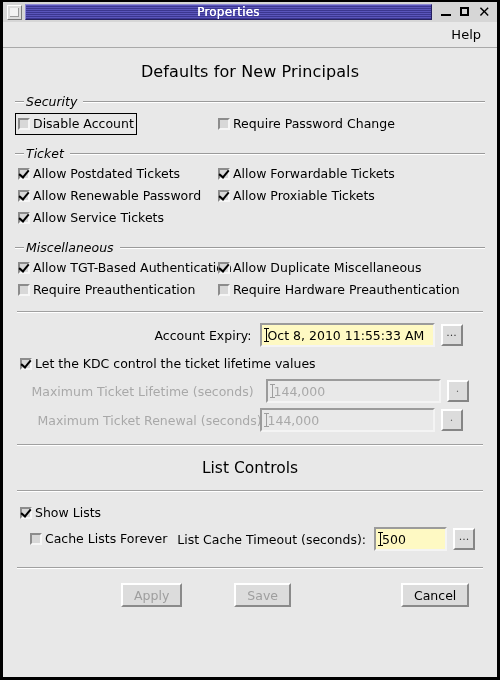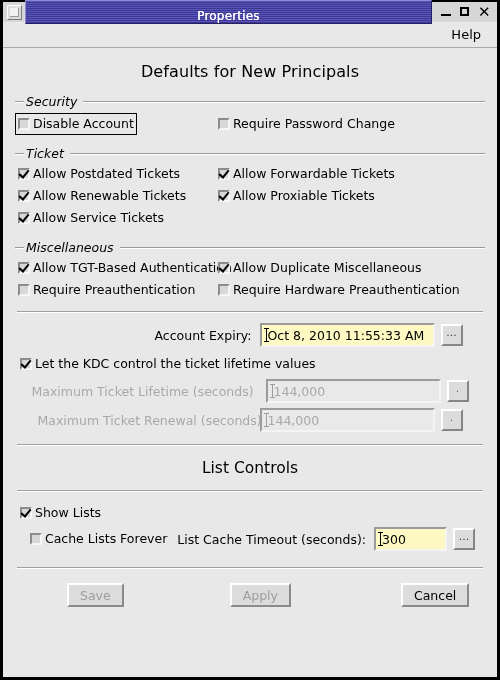--- a/index.html
+++ b/index.html
@@ -59,21 +59,21 @@
     content: "";
     position: absolute;
     left: 2px; top: 2px;
     width: 8px; height: 8px;
     background: #f2f2f2;
     border-right: 1px solid #9a9a9a;
     border-bottom: 1px solid #9a9a9a;
   }
   .title-strip {
     flex: 1 1 auto;
-    height: 24px;
+    height: 16px;
     position: relative;
     background:
       repeating-linear-gradient(
         to bottom,
         #5a55bb 0px, #5a55bb 1px,
         #3c3790 1px, #3c3790 2px
       );
     border-top: 1px solid #8d89d4;
     border-left: 1px solid #8d89d4;
     border-right: 1px solid #262060;
@@ -418,21 +418,21 @@
         <span class="group-rule"></span>
       </div>
       <div class="cb-row" style="margin-top:3px;">
         <div class="cb-col-a">
           <div class="checkbox">
             <span class="box checked"></span>
             <span class="cb-label">Allow Postdated Tickets</span>
           </div>
           <div class="checkbox">
             <span class="box checked"></span>
-            <span class="cb-label">Allow Renewable Tickets</span>
+            <span class="cb-label">Allow Renewable Password</span>
           </div>
           <div class="checkbox">
             <span class="box checked"></span>
             <span class="cb-label">Allow Service Tickets</span>
           </div>
         </div>
         <div class="cb-col-b">
           <div class="checkbox">
             <span class="box checked"></span>
             <span class="cb-label">Allow Forwardable Tickets</span>
@@ -528,28 +528,28 @@
 
     
     <div class="field-row" style="margin-top:3px;">
       <div class="checkbox" style="margin-left:2px;">
         <span class="box"></span>
         <span class="cb-label">Cache Lists Forever</span>
       </div>
       <div class="field-label" style="padding-left:7px;padding-right:8px;">List Cache Timeout (seconds):</div>
       <div class="textfield" style="width:73px;">
         <span class="caret"></span>
-        <span>300</span>
+        <span>500</span>
       </div>
       <div class="dots-btn">...</div>
     </div>
 
     <div class="hrule" style="margin-top:16px;"></div>
 
     
     <div class="btn-bar">
+      <div class="btn disabled" style="margin-left:106px;">Apply</div>
       <div class="btn disabled" style="margin-left:52px;">Save</div>
-      <div class="btn disabled" style="margin-left:106px;">Apply</div>
       <div class="btn" style="margin-left:110px;">Cancel</div>
     </div>
 
   </div>
 </div>
 
 </body></html>

